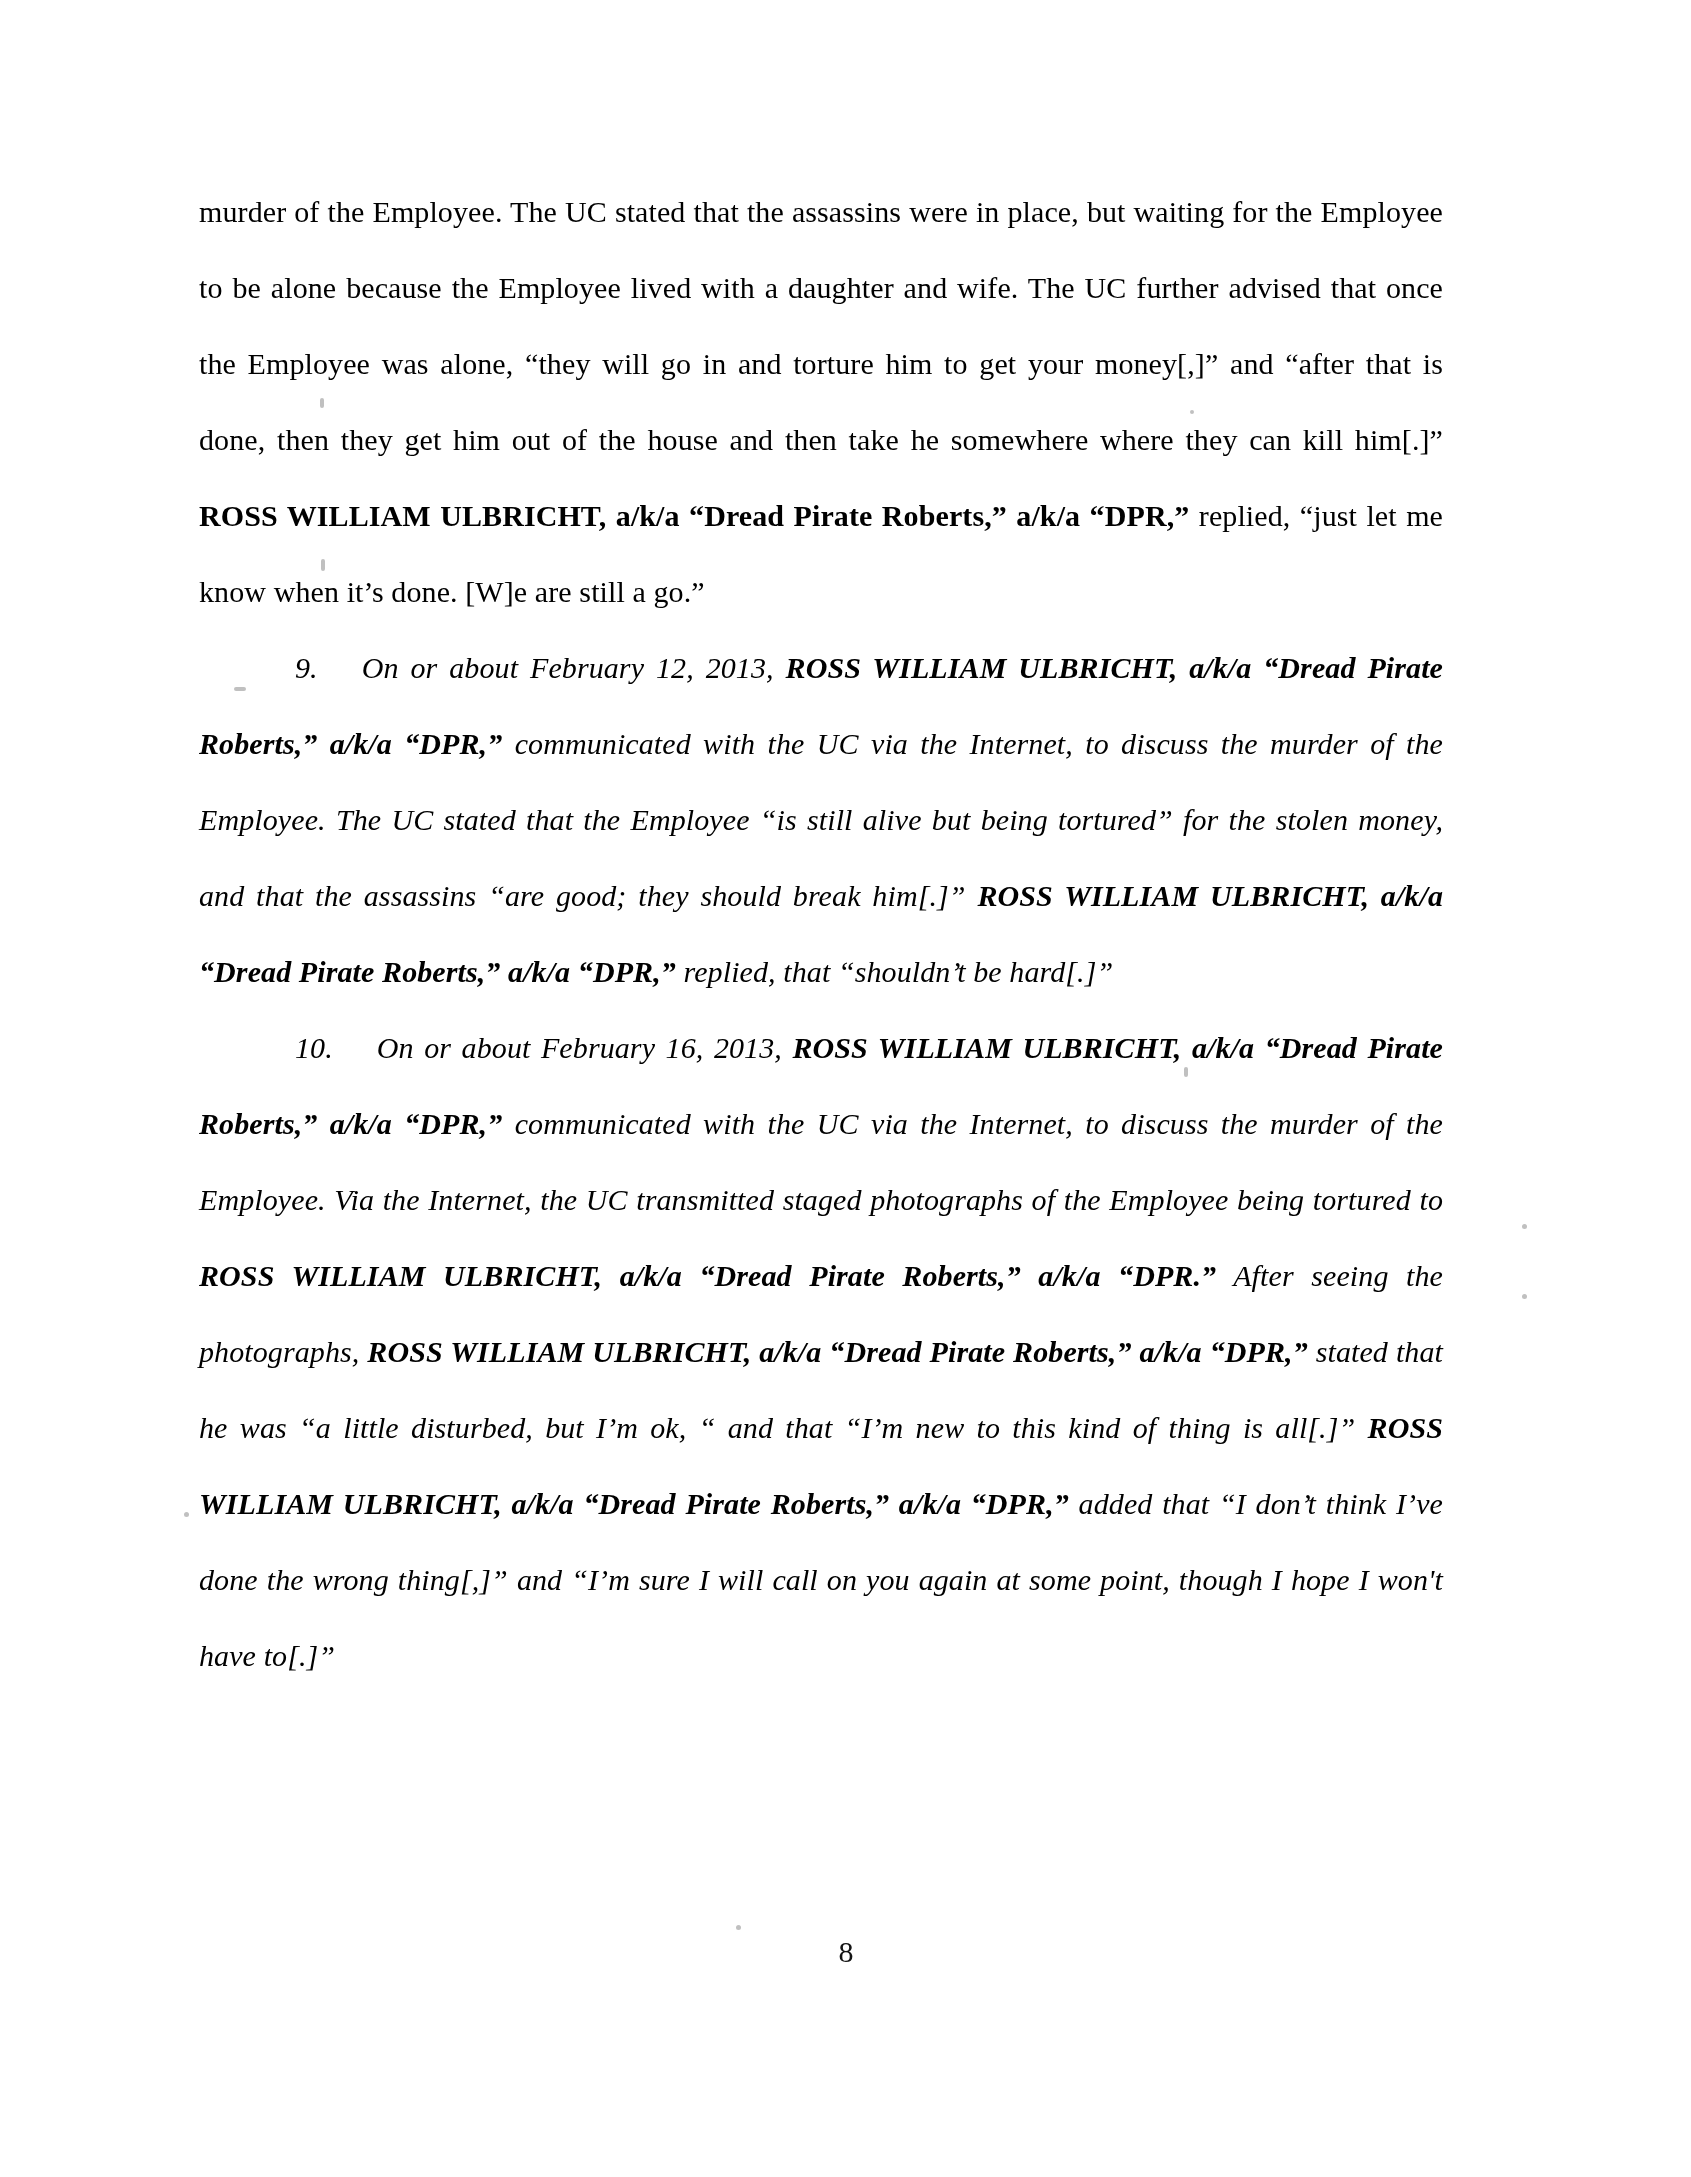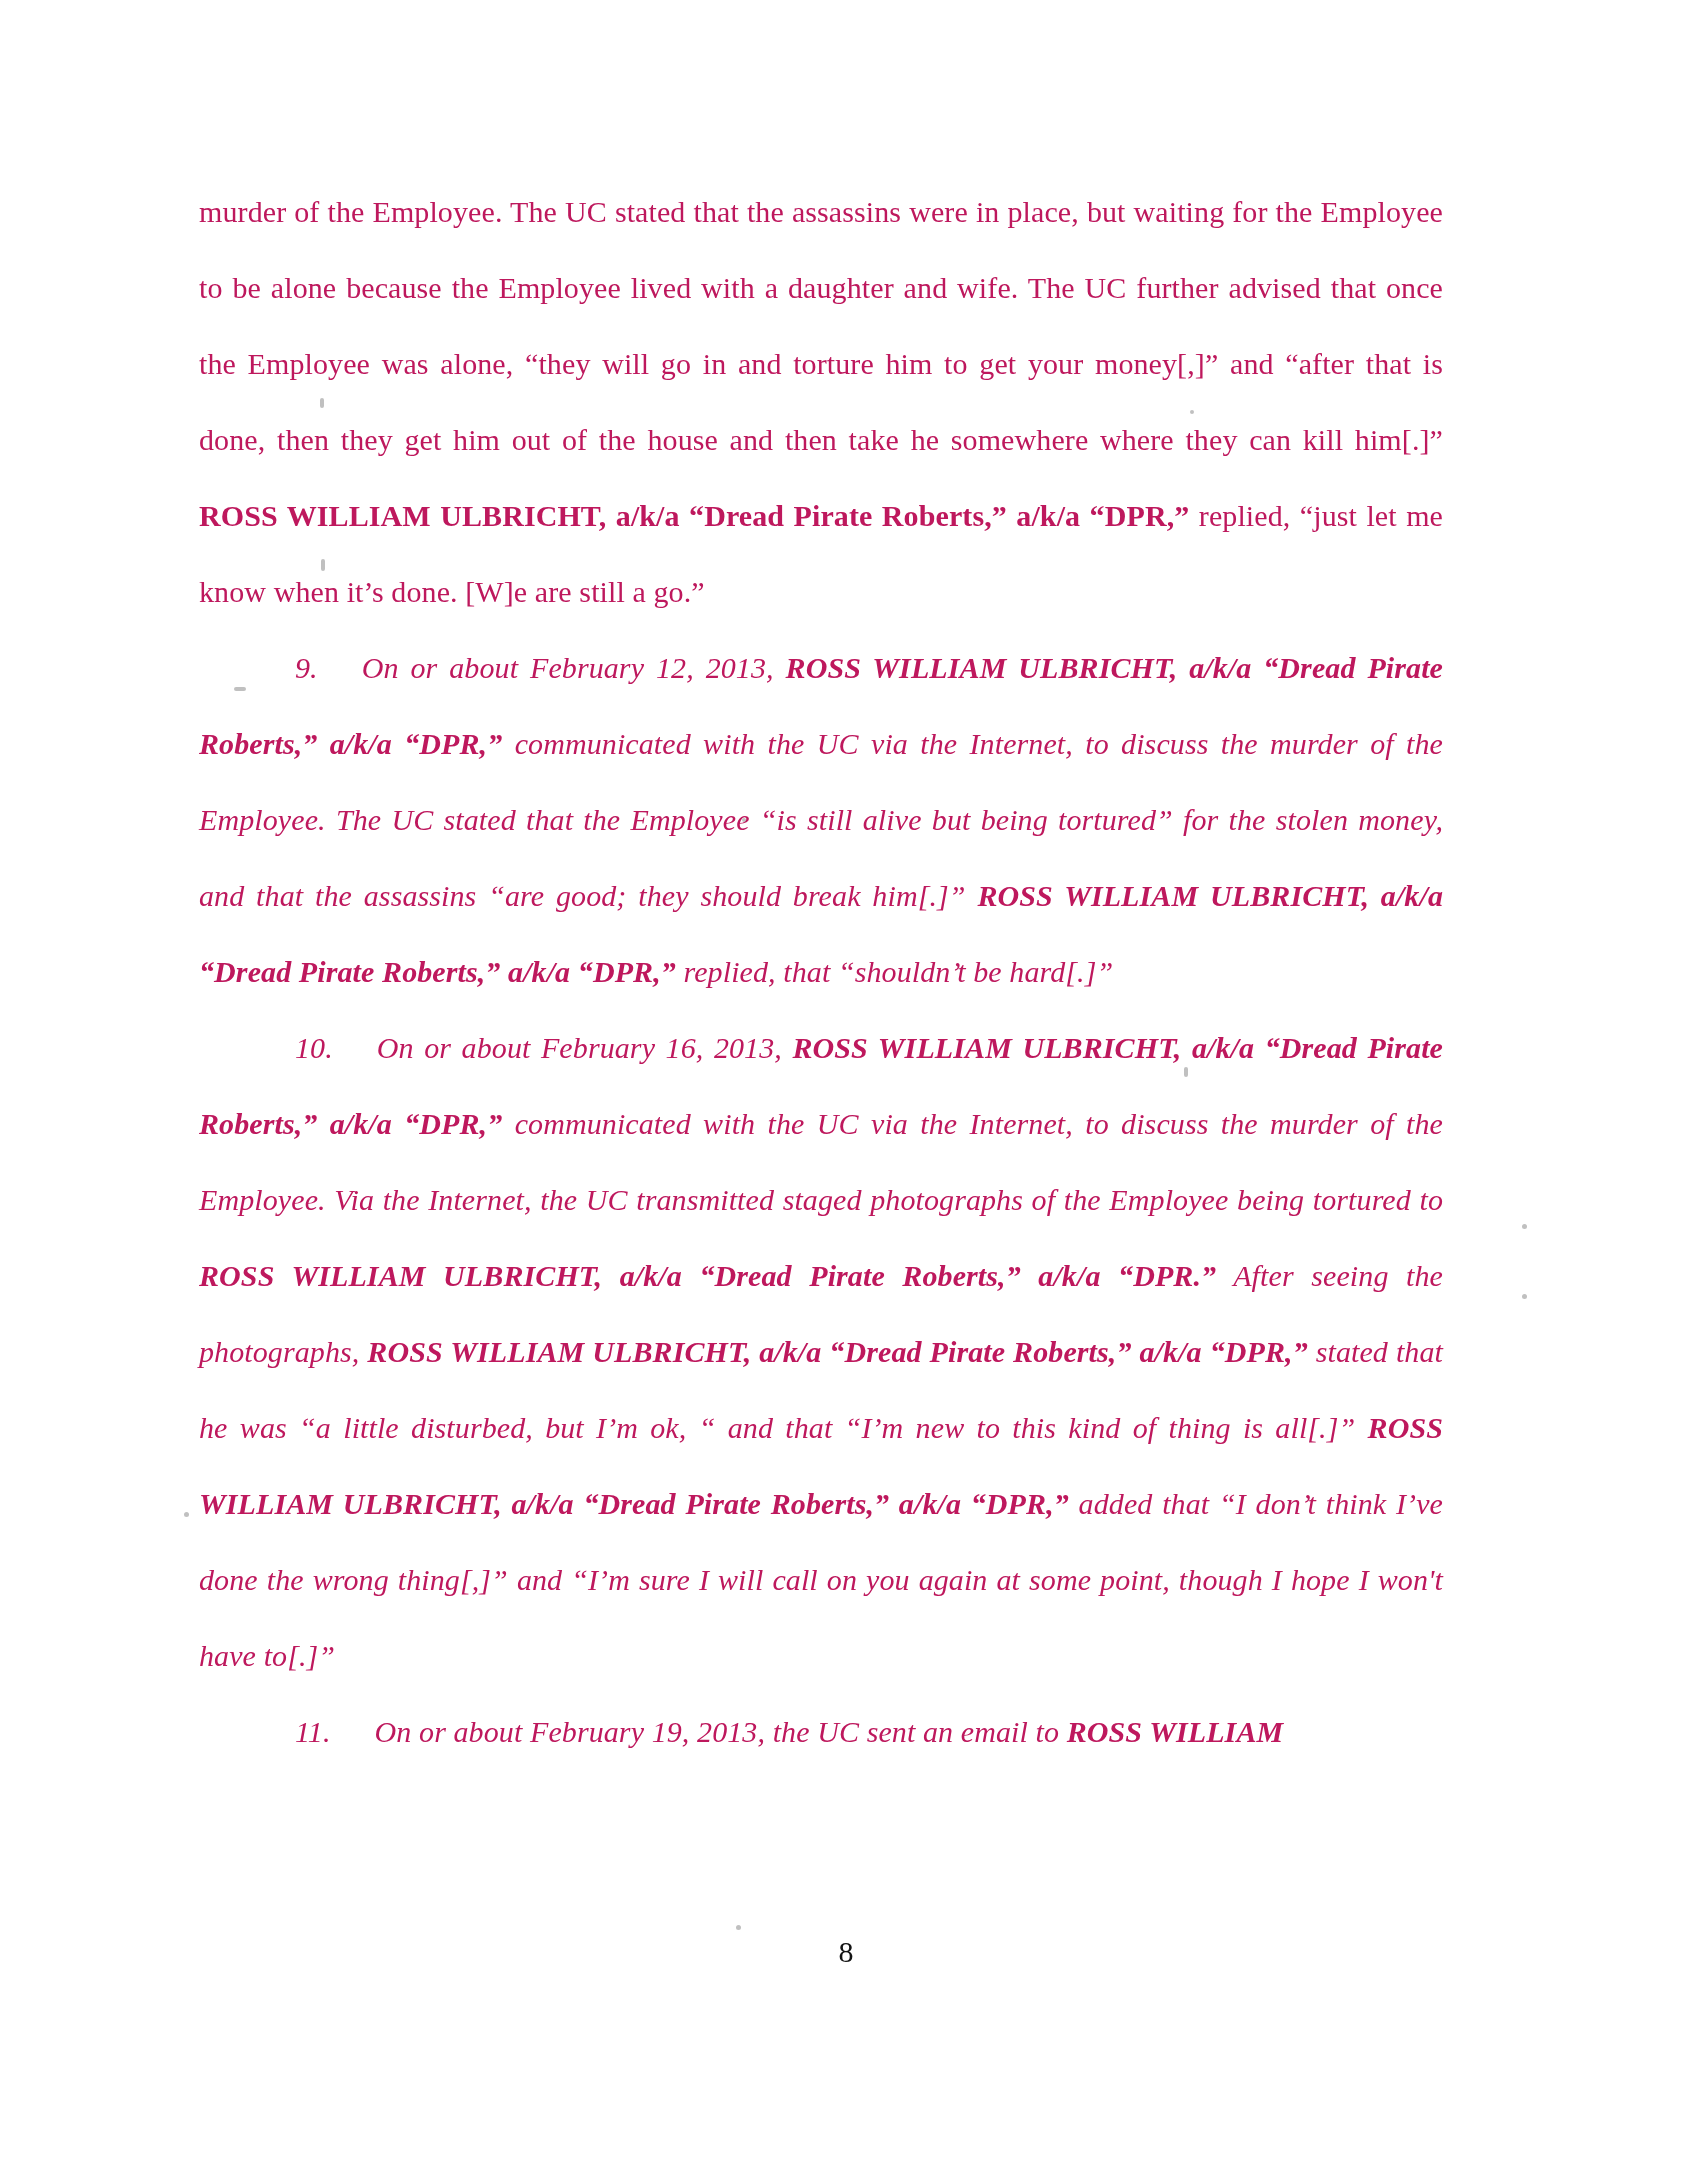--- a/index.html
+++ b/index.html
@@ -28,21 +28,21 @@
     top: 174px;
     width: 1244px;
   }
   p.para {
     margin: 0 0 0 0;
     font-size: 30px;
     line-height: 76px;
     text-align: justify;
     text-justify: inter-word;
     letter-spacing: 0.1px;
-    color: #be185d;
+    color: #000000;
   }
   p.para.indent {
     text-indent: 96px;
     font-style: italic;
   }
   .b { font-weight: bold; }
   .num-gap { display: inline-block; width: 44px; }
   .page-number {
     position: absolute;
     left: 0;
@@ -62,21 +62,20 @@
   }
 </style>
 </head>
 <body>
 
 <div class="page">
   <div class="content" id="body-container">
       <p class="para"><span>murder of the Employee.  The UC stated that the assassins were in place, but waiting for the Employee to be alone because the Employee lived with a daughter and wife.  The UC further advised that once the Employee was alone, “they will go in and torture him to get your money[,]” and “after that is done, then they get him out of the house and then take he somewhere where they can kill him[.]” </span><span class="b">ROSS WILLIAM ULBRICHT, a/k/a “Dread Pirate Roberts,” a/k/a “DPR,”</span><span> replied, “just let me know when it’s done. [W]e are still a go.”</span></p>
       <p class="para indent"><span>9.</span><span class="num-gap"></span><span>On or about February 12, 2013, </span><span class="b">ROSS WILLIAM ULBRICHT, a/k/a “Dread Pirate Roberts,” a/k/a “DPR,”</span><span> communicated with the UC via the Internet, to discuss the murder of the Employee.  The UC stated that the Employee “is still alive but being tortured” for the stolen money, and that the assassins “are good; they should break him[.]”  </span><span class="b">ROSS WILLIAM ULBRICHT, a/k/a “Dread Pirate Roberts,” a/k/a “DPR,”</span><span> replied, that “shouldn’t be hard[.]”</span></p>
       <p class="para indent"><span>10.</span><span class="num-gap"></span><span>On or about February 16, 2013, </span><span class="b">ROSS WILLIAM ULBRICHT, a/k/a “Dread Pirate Roberts,” a/k/a “DPR,”</span><span> communicated with the UC via the Internet, to discuss the murder of the Employee.  Via the Internet, the UC transmitted staged photographs of the Employee being tortured to </span><span class="b">ROSS WILLIAM ULBRICHT, a/k/a “Dread Pirate Roberts,” a/k/a “DPR.”</span><span>  After seeing the photographs, </span><span class="b">ROSS WILLIAM ULBRICHT, a/k/a “Dread Pirate Roberts,” a/k/a “DPR,”</span><span> stated that he was “a little disturbed, but I’m ok, “ and that “I’m new to this kind of thing is all[.]” </span><span class="b">ROSS WILLIAM ULBRICHT, a/k/a “Dread Pirate Roberts,” a/k/a “DPR,”</span><span> added that “I don’t think I’ve done the wrong thing[,]” and “I’m sure I will call on you again at some point, though I hope I won't have to[.]”</span></p>
-      <p class="para indent"><span>11.</span><span class="num-gap"></span><span>On or about February 19, 2013, the UC sent an email to </span><span class="b">ROSS WILLIAM</span></p>
     </div>
   <div class="page-number">8</div>
 
   <div class="speck" style="left:320px;top:398px;width:4px;height:10px;border-radius:2px;"></div>
   <div class="speck" style="left:321px;top:559px;width:4px;height:12px;border-radius:2px;"></div>
   <div class="speck" style="left:234px;top:687px;width:12px;height:4px;border-radius:2px;"></div>
   <div class="speck" style="left:1190px;top:410px;width:4px;height:4px;"></div>
   <div class="speck" style="left:742px;top:818px;width:4px;height:4px;"></div>
   <div class="speck" style="left:1184px;top:1067px;width:4px;height:10px;border-radius:2px;"></div>
   <div class="speck" style="left:1522px;top:1224px;width:5px;height:5px;"></div>

